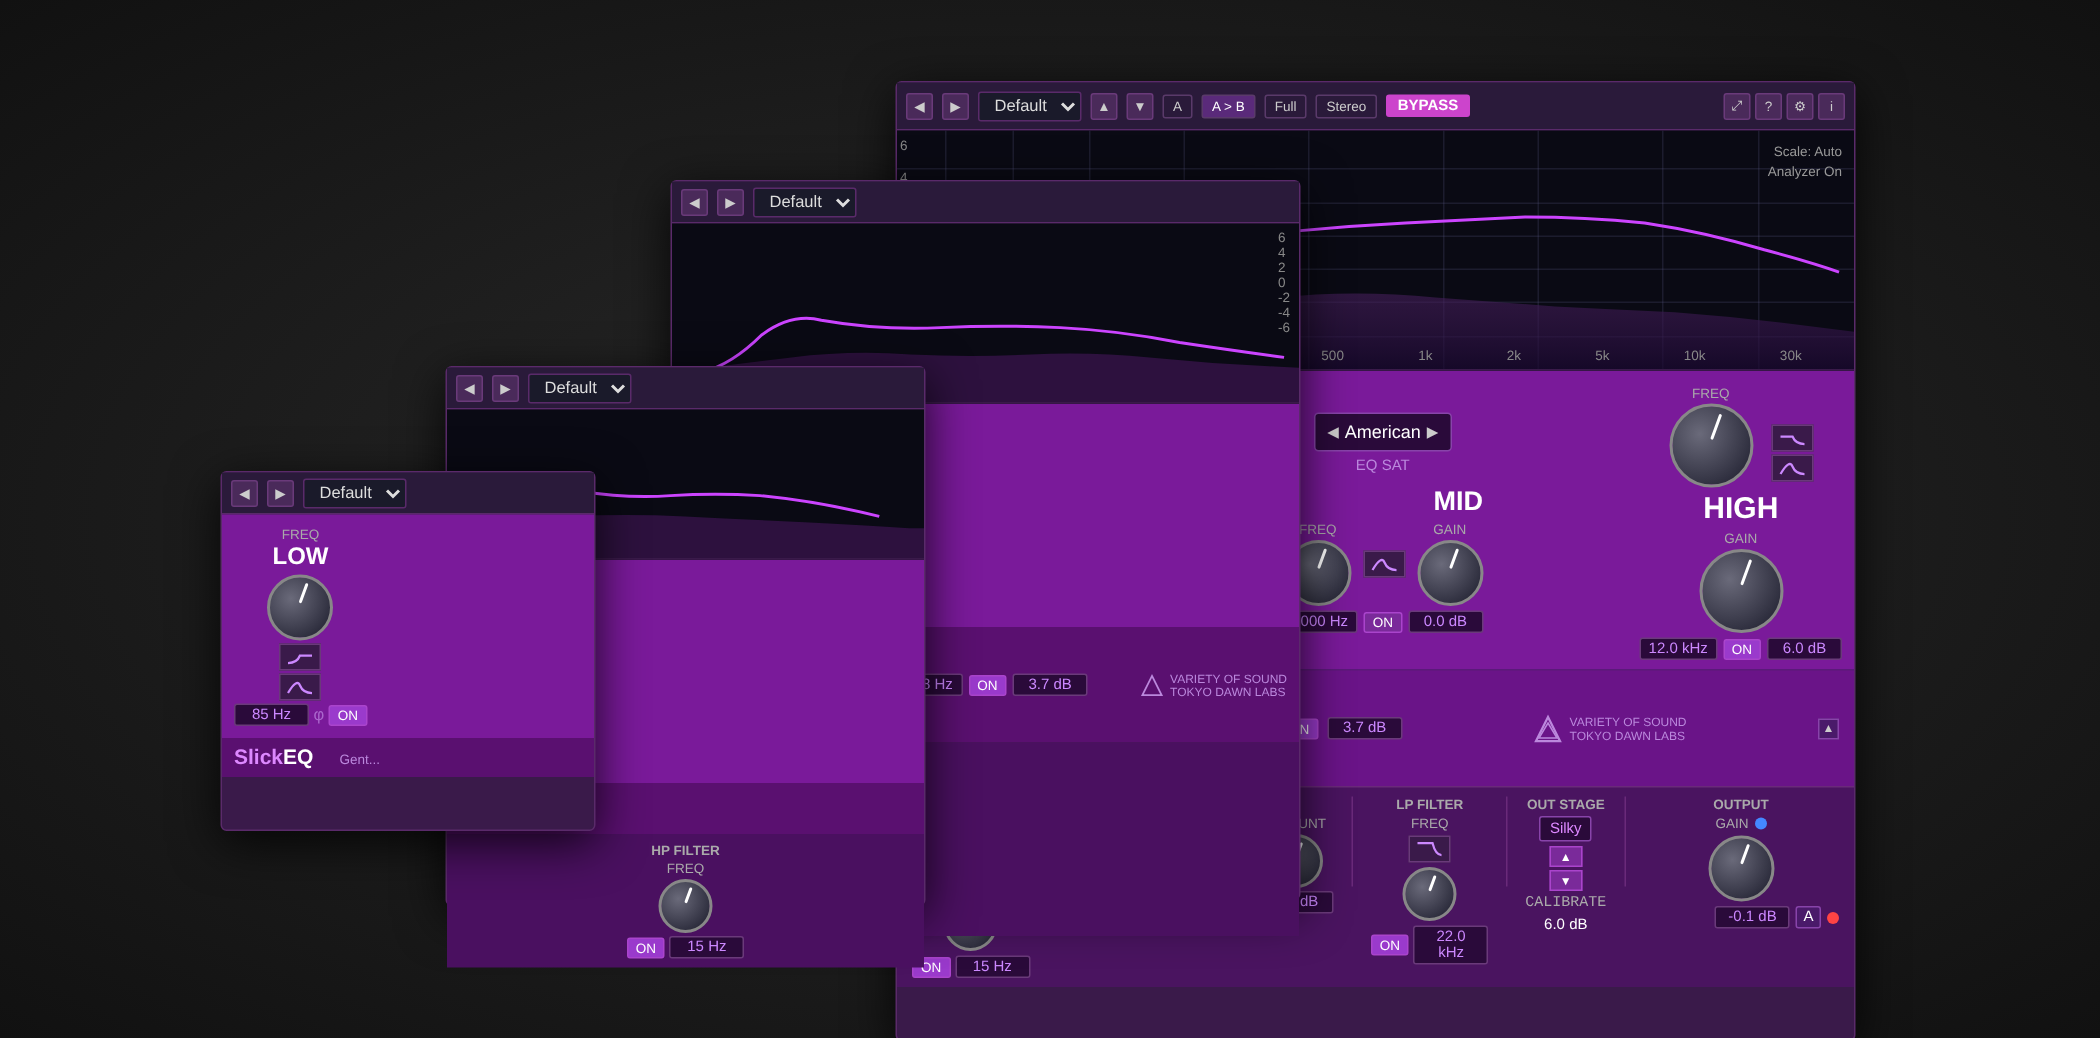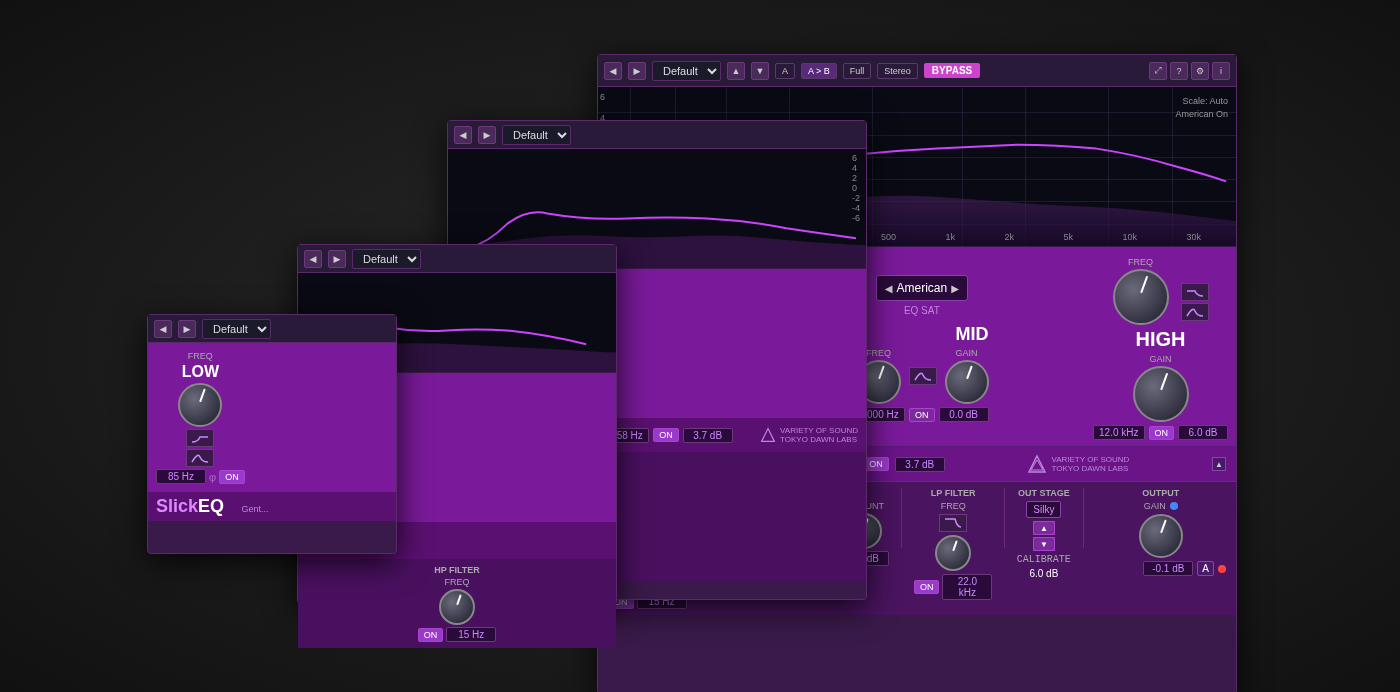--- a/index.html
+++ b/index.html
@@ -244,23 +244,24 @@
     }
 
     .plugin-xxs {
       left: 147px;
       top: 314px;
       width: 250px;
       height: 240px;
     }
 
     .slickeq-brand {
-      font-size: 18px;
+      font-size: 14px;
       color: #dd88ff;
       font-weight: bold;
+      margin-top: 46px;
     }
 
     .slickeq-brand span {
       font-weight: bold;
       color: #fff;
     }
 
     .slickeq-edition {
       font-size: 8px;
       color: #bb88dd;
@@ -460,21 +461,21 @@
       <span style="color:#888;font-size:9px;">4</span>
       <span style="color:#888;font-size:9px;">2</span>
       <span style="color:#888;font-size:9px;">0</span>
       <span style="color:#888;font-size:9px;">-2</span>
       <span style="color:#888;font-size:9px;">-4</span>
       <span style="color:#888;font-size:9px;">-6</span>
     </div>
 
     <div class="analyzer-text">
       <div>Scale: Auto</div>
-      <div>American On</div>
+      <div>Analyzer On</div>
     </div>
   </div>
 
   <div style="background:#7a1a9a;padding:10px 8px 6px;display:flex;align-items:center;gap:8px;border-bottom:1px solid #5a1a7a;">
 
     <div style="display:flex;flex-direction:column;align-items:center;gap:3px;">
       <div style="display:flex;gap:12px;align-items:flex-end;">
         <div class="knob-container">
           <span class="freq-label">FREQ</span>
           <div class="knob knob-large"></div>

